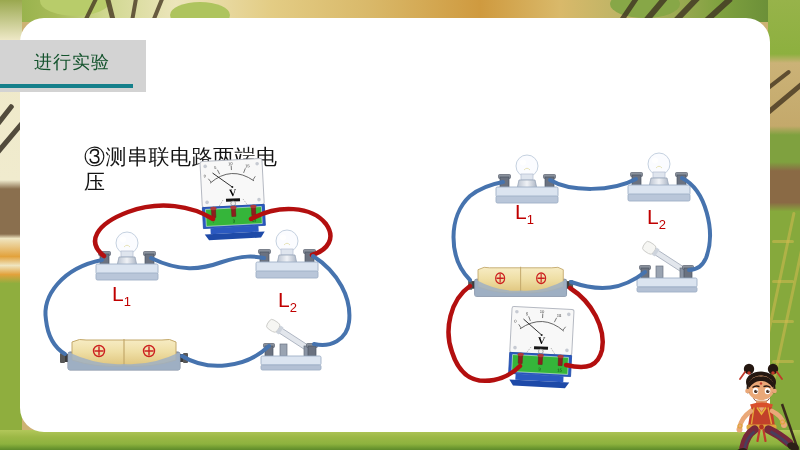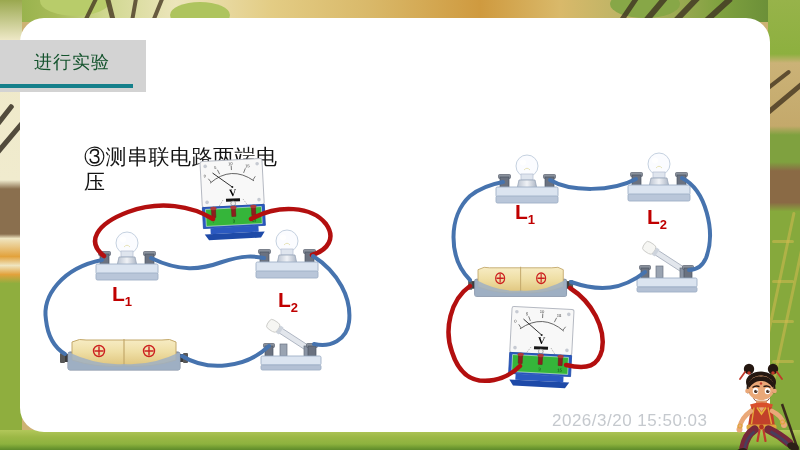--- a/index.html
+++ b/index.html
@@ -14,21 +14,21 @@
   .leaf{position:absolute;border-radius:50%;}
   .grass{position:absolute;left:0;top:430px;width:800px;height:20px;
     background:linear-gradient(180deg,#b2c75a 0%,#9cb846 35%,#8db23e 70%,#6f9a31 88%,#5d8a2b 100%);}
   .card{position:absolute;left:20px;top:18px;width:750px;height:414px;background:#ffffff;border-radius:24px;}
   .badge{position:absolute;left:0;top:40px;width:146px;height:52px;background:#d3d3d3;}
   .badge-label{position:absolute;left:34px;top:10px;font-size:18px;color:#14532d;letter-spacing:1px;}
   .badge-line{position:absolute;left:0;top:84px;width:133px;height:4px;background:#15808b;}
   .heading{position:absolute;font-size:21px;color:#141414;line-height:25px;letter-spacing:0.5px;}
   .h-left{left:84px;top:116px;width:212px;margin-top:28px;}
   .h-right{left:446px;top:116px;width:300px;}
-  .lamp-label{position:absolute;font-size:21px;font-weight:bold;color:#c00000;}
+  .lamp-label{position:absolute;font-size:21px;font-weight:normal;color:#c00000;}
   .lamp-label sub{font-size:13px;}
   .timestamp{position:absolute;left:552px;top:411px;font-size:17px;color:#c5c9ce;letter-spacing:0.5px;}
   svg.main{position:absolute;left:0;top:0;}
 </style>
 </head>
 <body>
 
 <div class="stage">
   <div class="bg-top">
     <div class="leaf" style="left:40px;top:-14px;width:70px;height:30px;background:#b8cc6a;"></div>
@@ -241,14 +241,13 @@
       <ellipse cx="19.5" cy="90" rx="6" ry="3.8" fill="#2b2017" transform="rotate(-18 19.5 90)"></ellipse>
       <ellipse cx="71" cy="84.5" rx="6" ry="3.8" fill="#2b2017" transform="rotate(22 71 84.5)"></ellipse>
     </g>
   </svg>
 
   <div class="lamp-label" style="left:112px;top:282px;"><span>L</span><sub>1</sub></div>
   <div class="lamp-label" style="left:278px;top:288px;"><span>L</span><sub>2</sub></div>
   <div class="lamp-label" style="left:515px;top:200px;"><span>L</span><sub>1</sub></div>
   <div class="lamp-label" style="left:647px;top:205px;"><span>L</span><sub>2</sub></div>
 
-  <div class="timestamp">2026/3/20 15:50:03</div>
 </div>
 
 </body></html>

